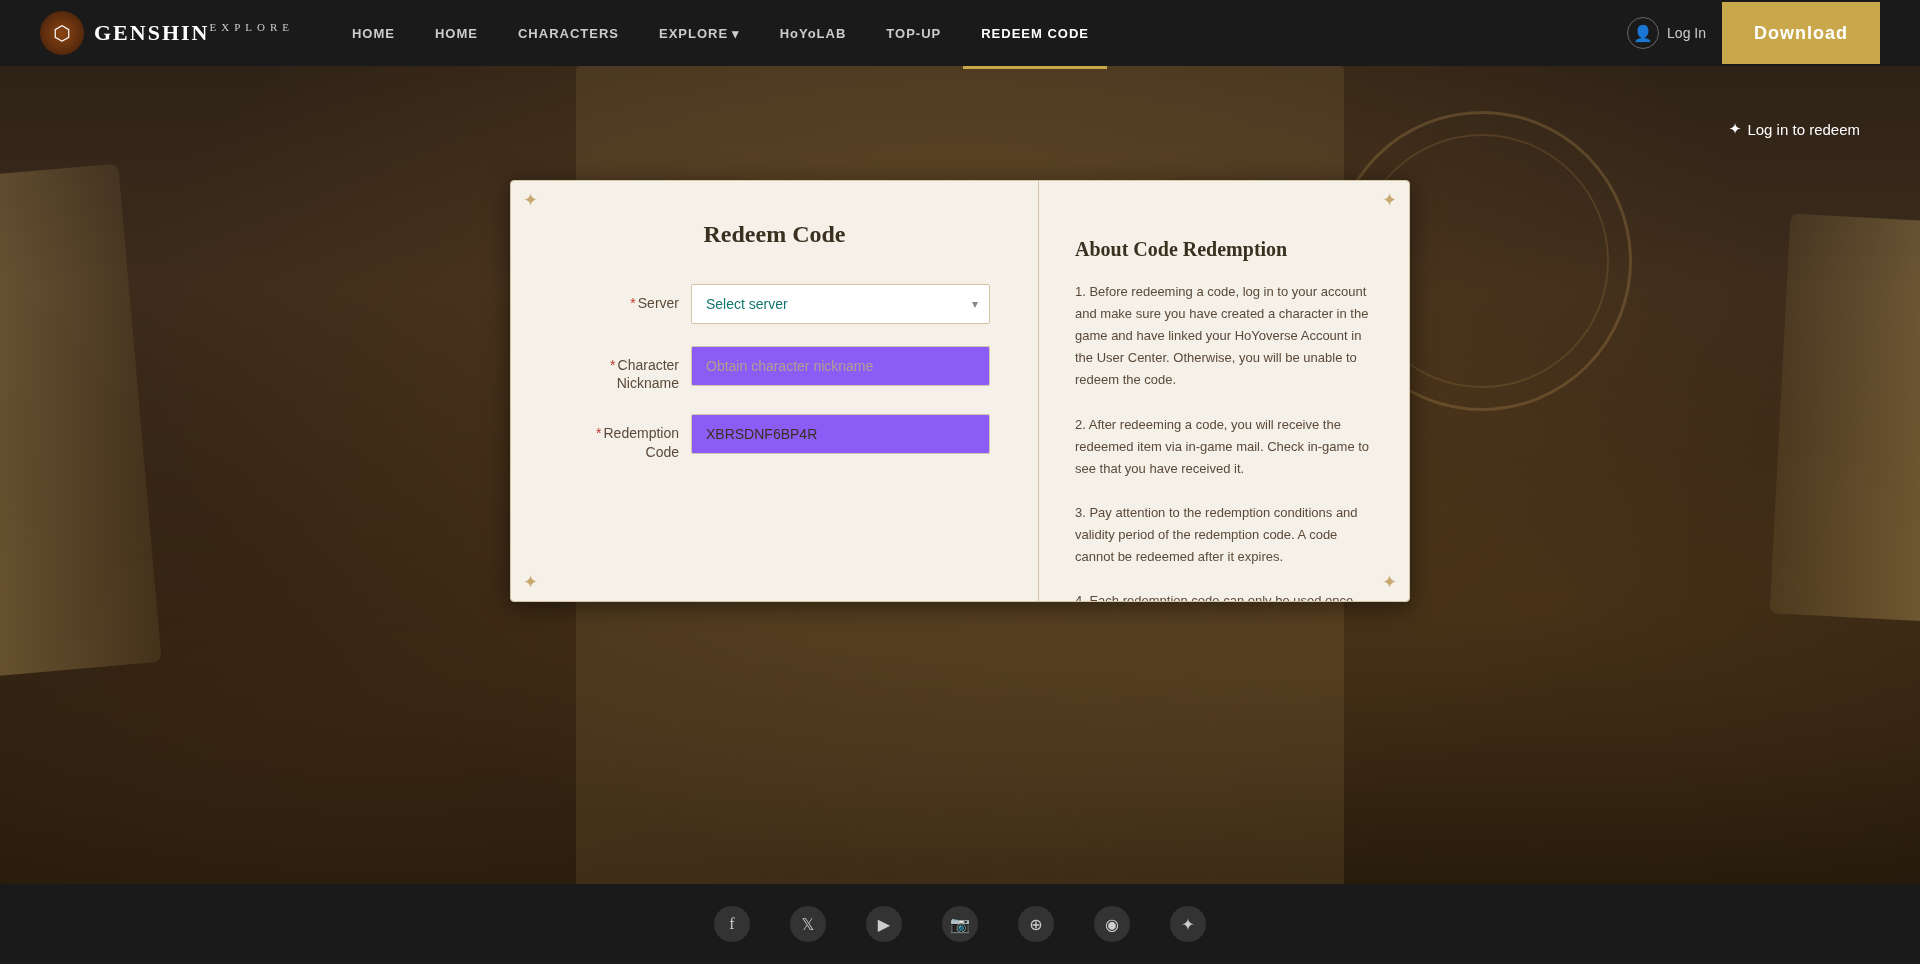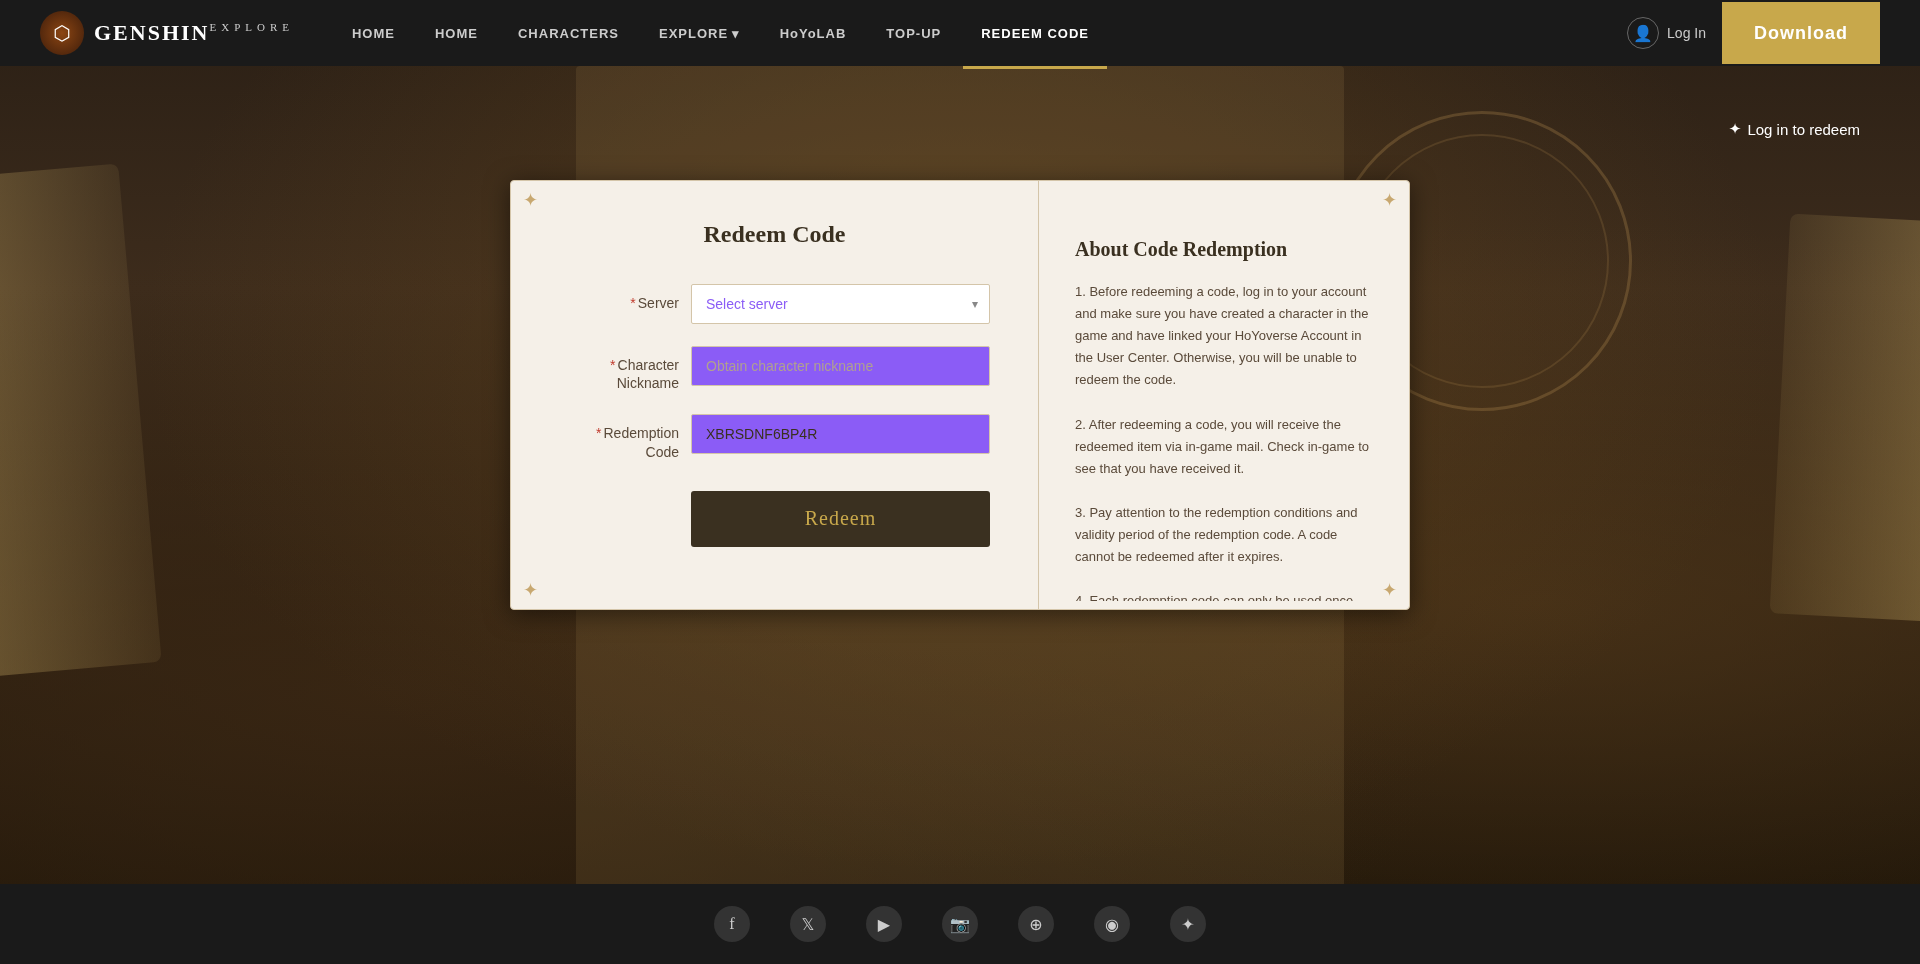--- a/index.html
+++ b/index.html
@@ -200,21 +200,21 @@
     }
     .form-control::placeholder { color: #b0a090; }
     .select-wrapper {
       flex: 1; position: relative;
     }
     .select-control {
       width: 100%; height: 40px;
       border: 1px solid #d4c5a9;
       background: #fff; border-radius: 2px;
       padding: 0 36px 0 14px;
-      font-size: 14px; color: #8b5cf6;
+      font-size: 14px; color: #0f766e;
       font-family: Arial, sans-serif;
       appearance: none; cursor: pointer; outline: none;
     }
     .select-arrow {
       position: absolute; right: 12px; top: 50%; transform: translateY(-50%);
       pointer-events: none; font-size: 12px; color: #888;
     }
     .redeem-btn {
       width: 100%;
       height: 56px;
@@ -326,23 +326,20 @@
           <input type="text" class="form-control" placeholder="Obtain character nickname" style="">
         </div>
 
         <div class="form-row">
           <label class="form-label">
             <span class="required-star">*</span>Redemption<br>Code
           </label>
           <input type="text" class="form-control" value="XBRSDNF6BP4R" style="">
         </div>
 
-        <div class="form-row" style="margin-left:132px;">
-          <button class="redeem-btn">Redeem</button>
-        </div>
       </div>
 
       <div class="card-right">
         <h3 class="about-title">About Code Redemption</h3>
         <p class="about-text">
           1. Before redeeming a code, log in to your account and make sure you have created a character in the game and have linked your HoYoverse Account in the User Center. Otherwise, you will be unable to redeem the code.<br><br>
           2. After redeeming a code, you will receive the redeemed item via in-game mail. Check in-game to see that you have received it.<br><br>
           3. Pay attention to the redemption conditions and validity period of the redemption code. A code cannot be redeemed after it expires.<br><br>
           4. Each redemption code can only be used once per account.
         </p>

